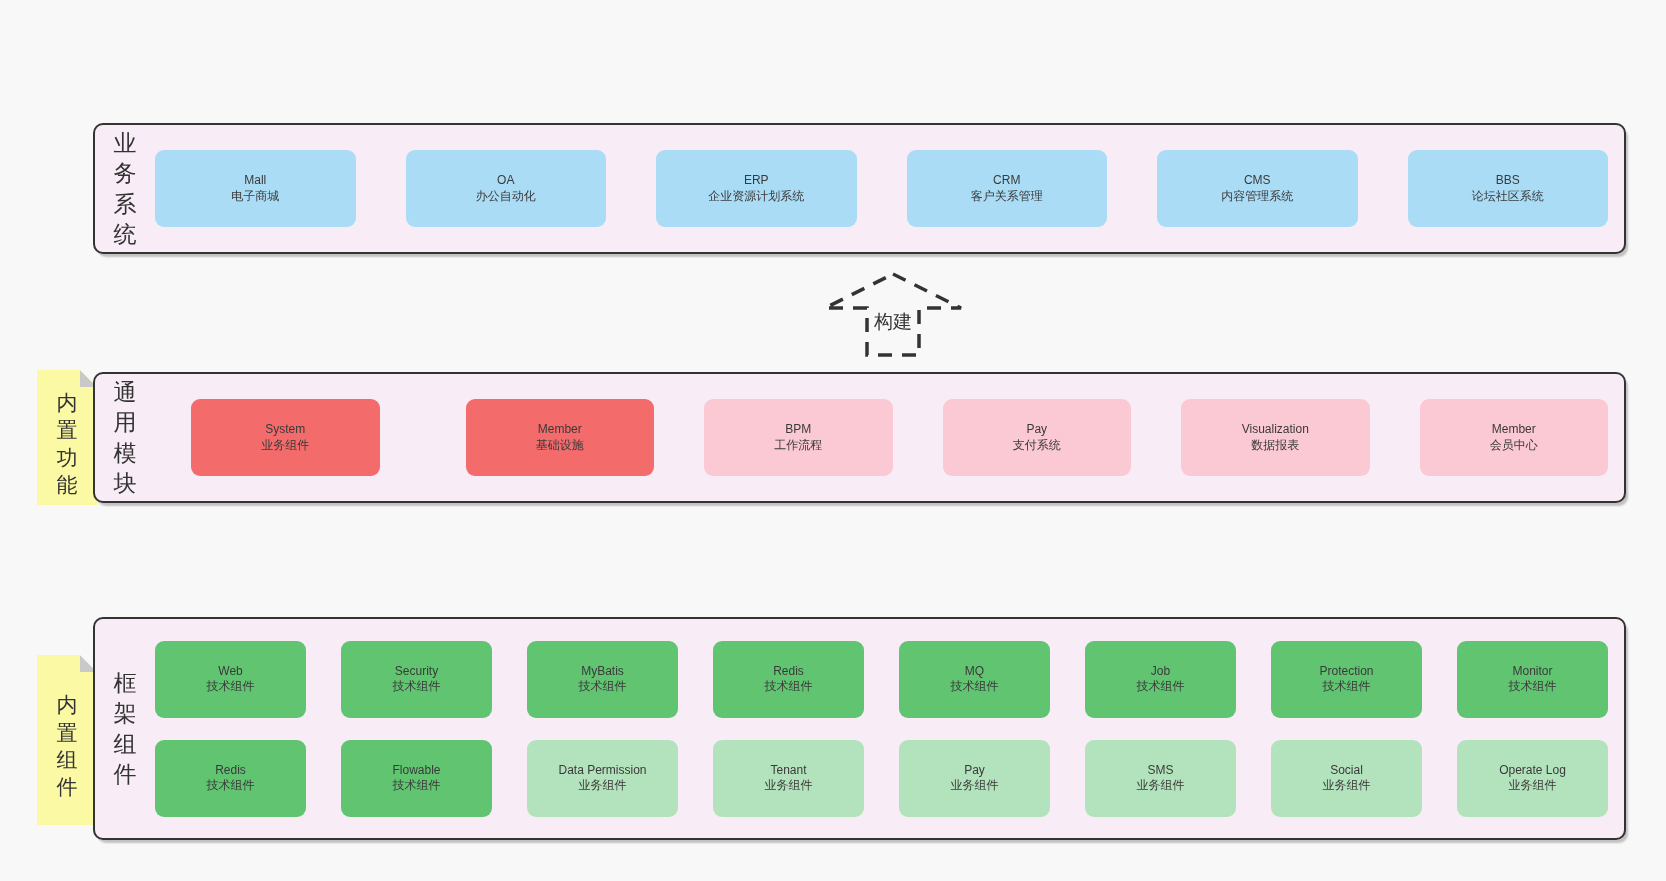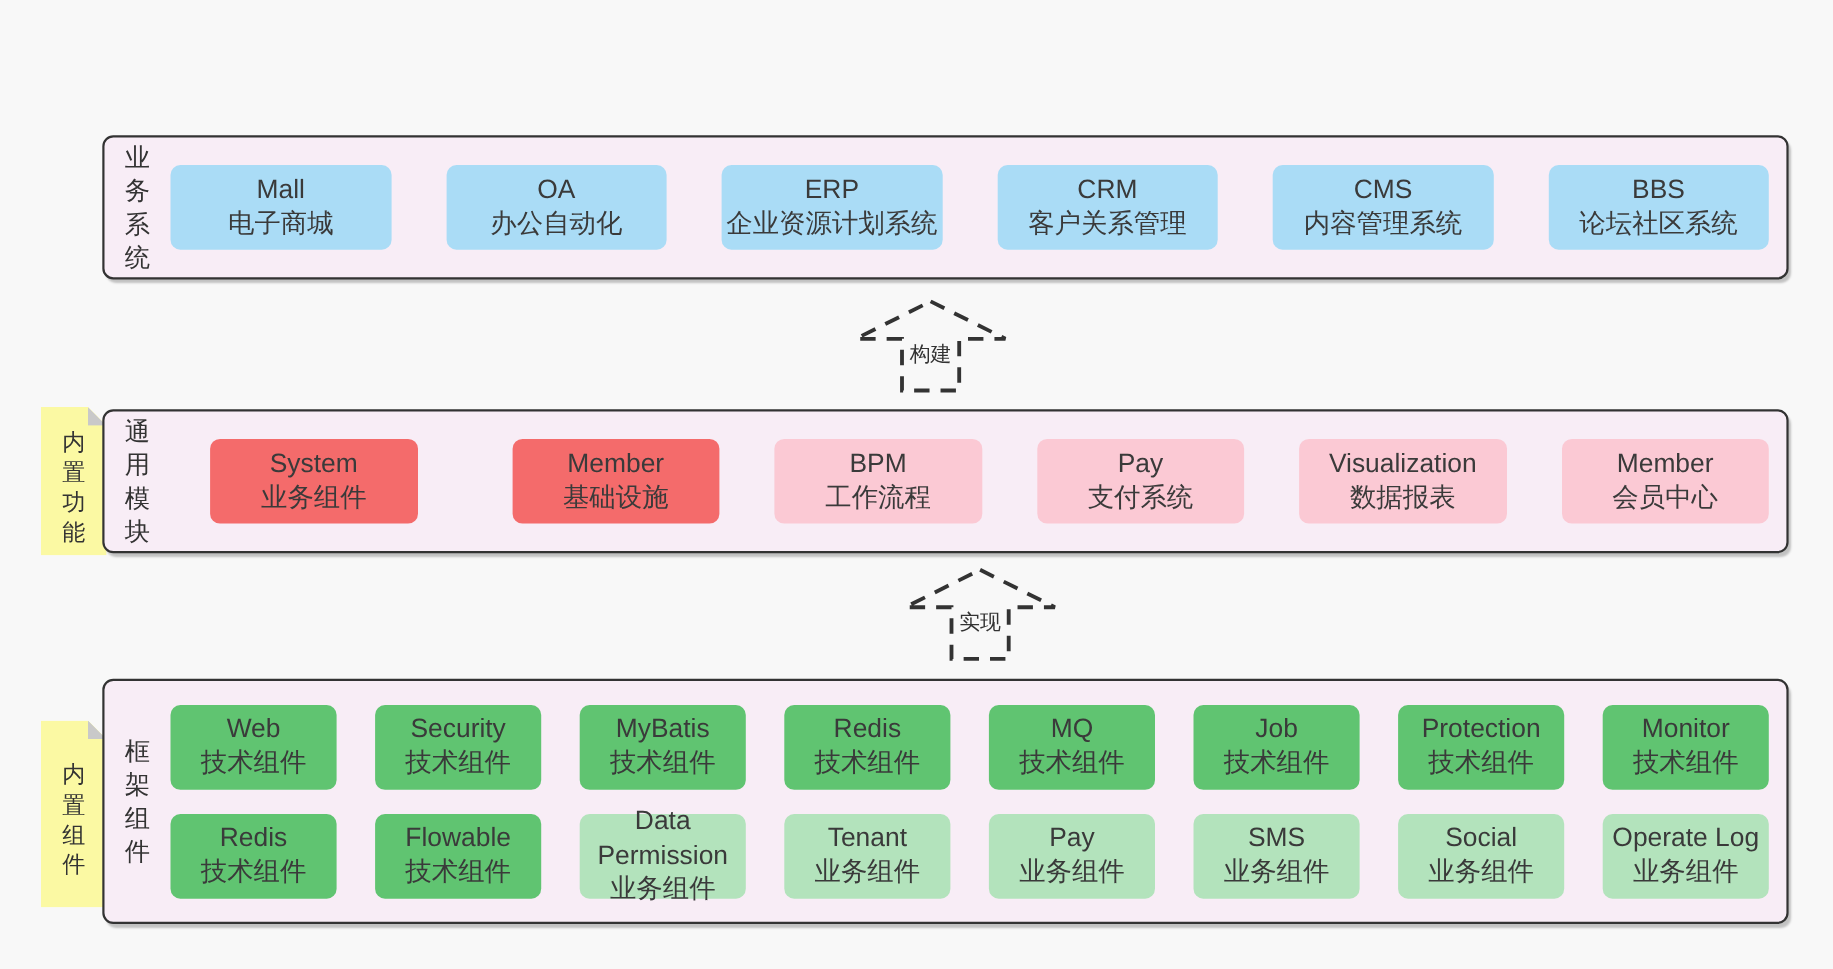--- a/index.html
+++ b/index.html
@@ -32,21 +32,21 @@
   }
   .vlabel .vchars div{text-align:center;}
 
   .boxes{flex:1;display:flex;gap:50px;}
   .rows{flex:1;display:flex;flex-direction:column;gap:22px;}
   .rows .boxes{gap:35px;}
 
   .box{
     flex:1 1 0;height:77px;border-radius:9px;
     display:flex;flex-direction:column;justify-content:center;align-items:center;
-    font-size:24px;line-height:1.28;text-align:center;color:#3a3a3a;
+    font-size:12px;line-height:1.28;text-align:center;color:#3a3a3a;
     padding:2px 4px;
   }
   .box .box-title{white-space:normal;}
   .blue{background:var(--blue);}
   .red{background:var(--red);margin-left:36px;}
   .pink{background:var(--pink);}
   .green{background:var(--green);}
   .green-light{background:var(--green_light);}
 
   .sticky{
@@ -59,21 +59,21 @@
   .sticky .vchars div{text-align:center;}
   .sticky-modules{top:370px;height:135px;}
   .sticky-components{top:655px;height:170px;}
   .fold{
     position:absolute;top:0;right:0;width:17px;height:17px;
     background:var(--sticky_fold);
     clip-path:polygon(0 0,100% 100%,0 100%);
   }
 
   .arrow{position:absolute;width:140px;height:86px;z-index:0;}
-  .arrow-build{left:776px;top:272px;}
+  .arrow-build{left:823px;top:272px;}
   .arrow-implement{left:821px;top:516px;}
   .arrow svg{display:block;}
   .arrow-label{
     position:absolute;left:50%;top:36px;transform:translateX(-50%);
     background:var(--page_bg);padding:1px 4px;font-size:19px;color:#333;white-space:nowrap;
   }
 </style>
 </head>
 <body>
 
@@ -97,26 +97,20 @@
         <div>件</div>
       </div>
   </div>
 
   <div class="arrow arrow-build">
     <svg width="140" height="86" viewBox="0 0 140 86">
       <polygon points="70,2 138,36 96,36 96,83 44,83 44,36 2,36" fill="none" stroke="#333333" stroke-width="3.5" stroke-dasharray="14 10" stroke-linejoin="miter"></polygon>
     </svg>
     <span class="arrow-label">构建</span>
   </div>
-  <div class="arrow arrow-implement">
-    <svg width="140" height="86" viewBox="0 0 140 86">
-      <polygon points="70,2 138,36 96,36 96,83 44,83 44,36 2,36" fill="none" stroke="#333333" stroke-width="3.5" stroke-dasharray="14 10" stroke-linejoin="miter"></polygon>
-    </svg>
-    <span class="arrow-label">实现</span>
-  </div>
 
   <div class="layer layer-business">
     <div class="vlabel">
       <div class="vchars">
           <div>业</div>
           <div>务</div>
           <div>系</div>
           <div>统</div>
         </div>
     </div>

